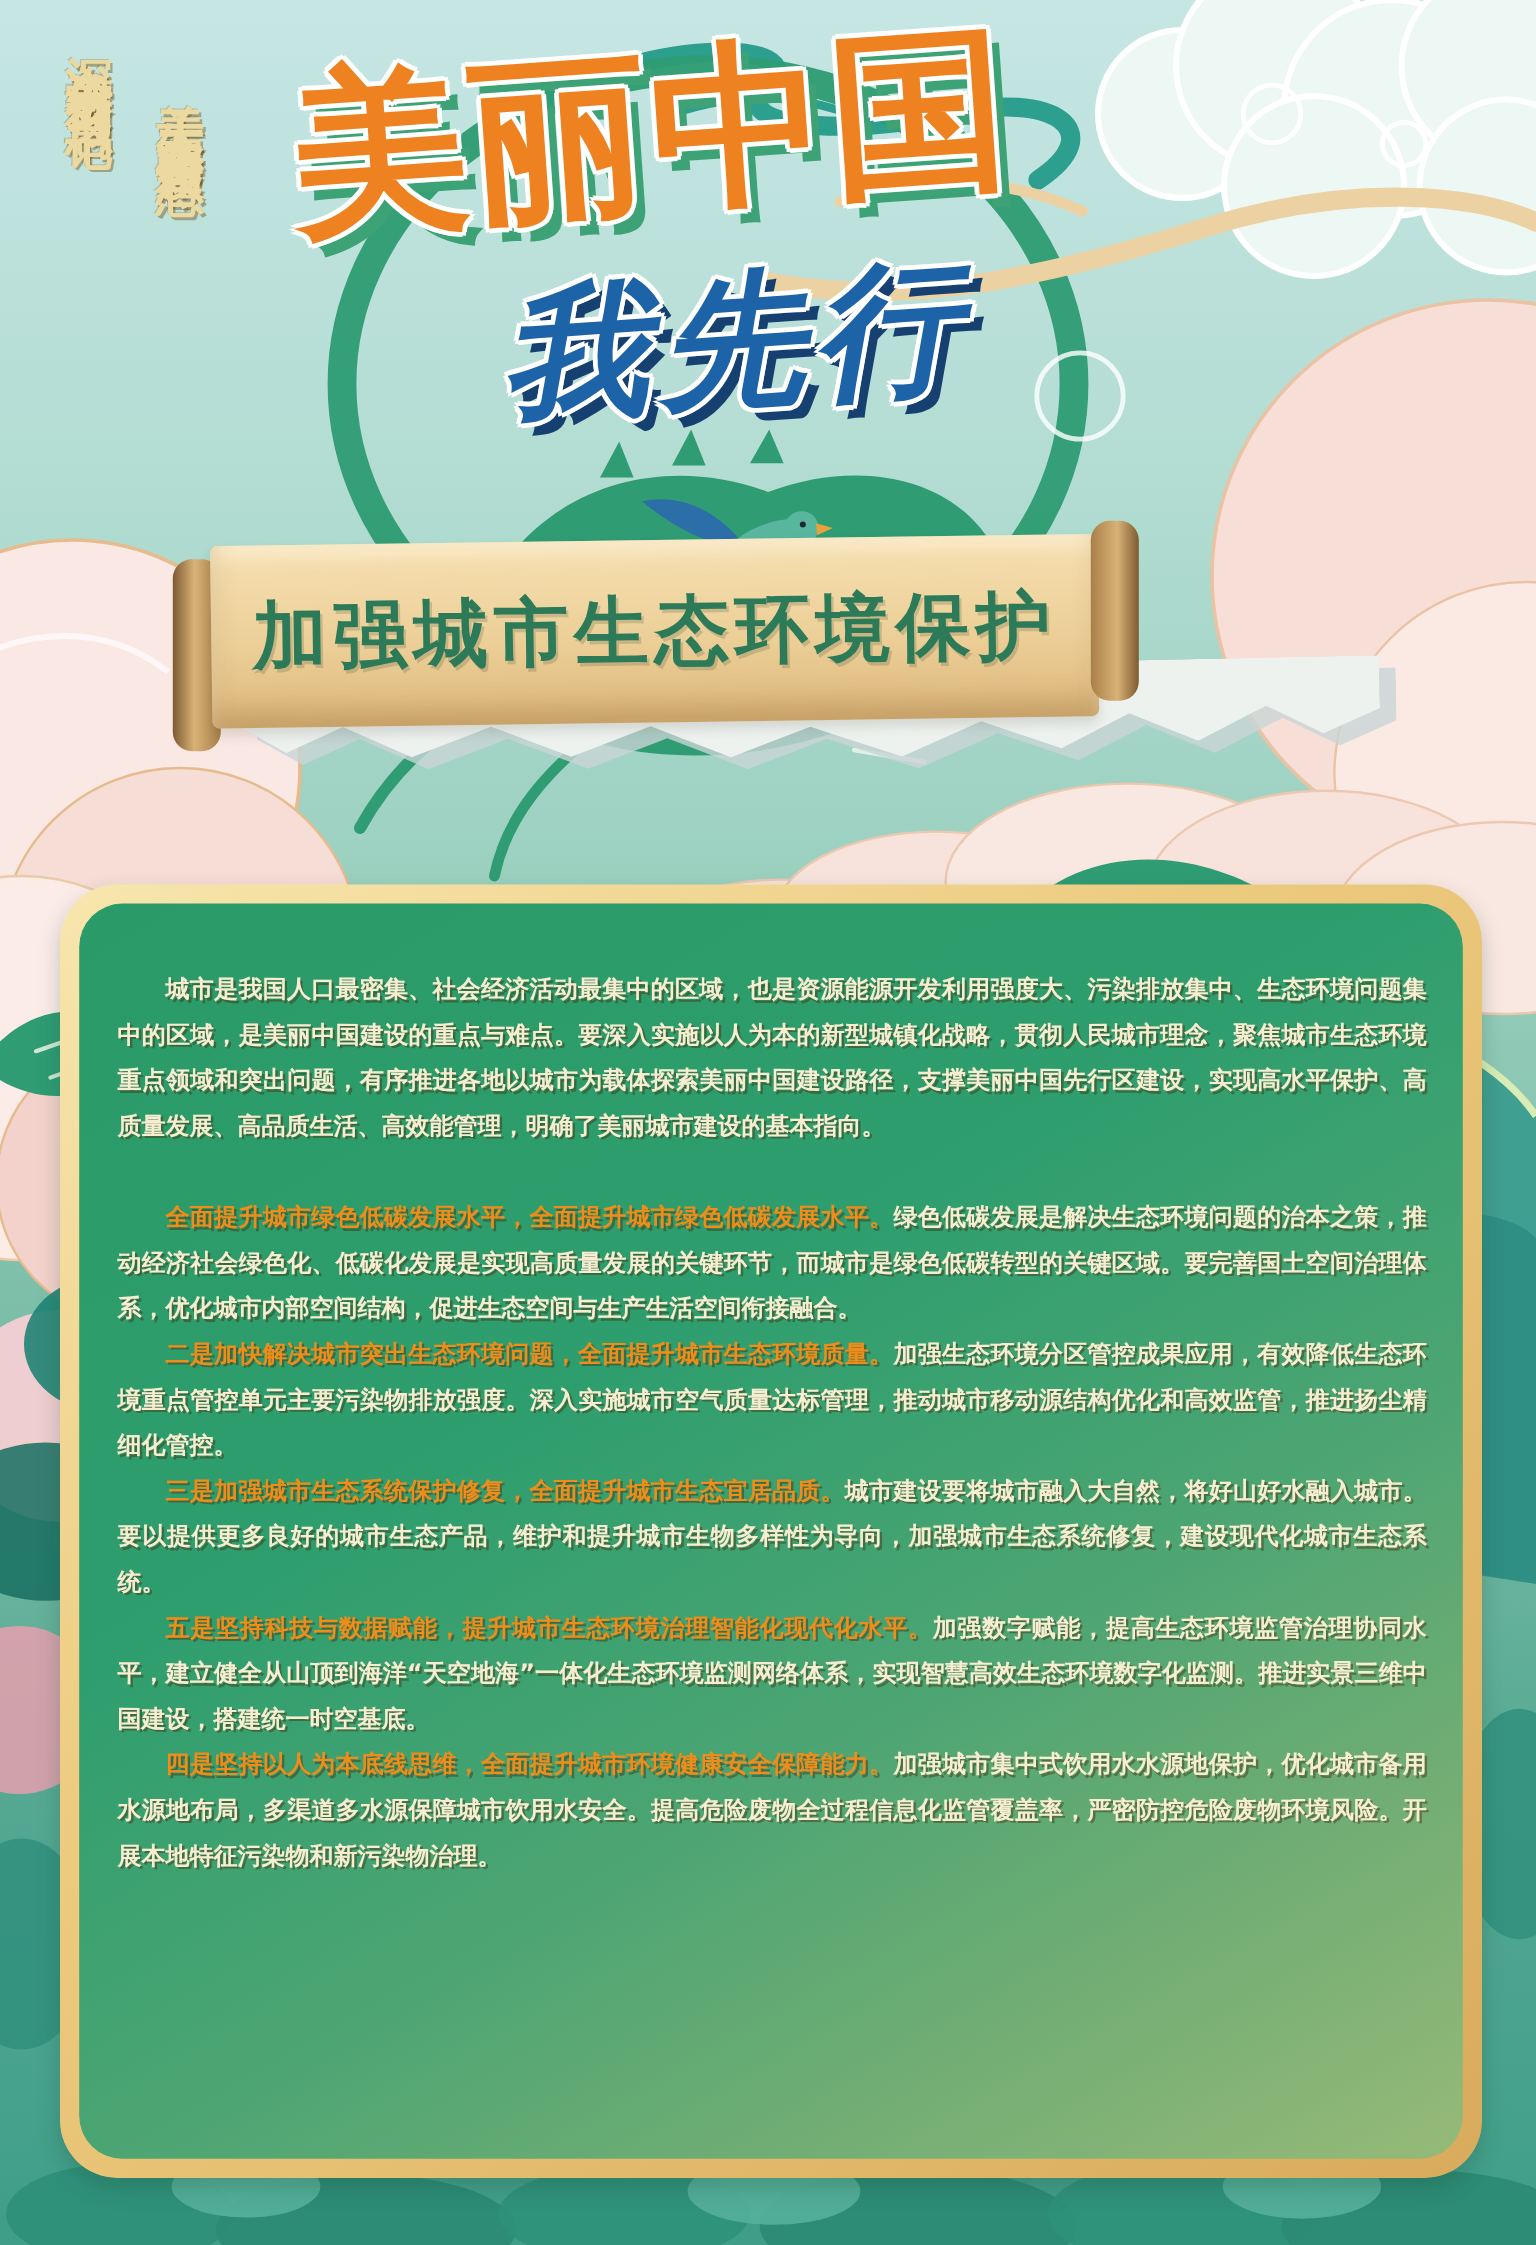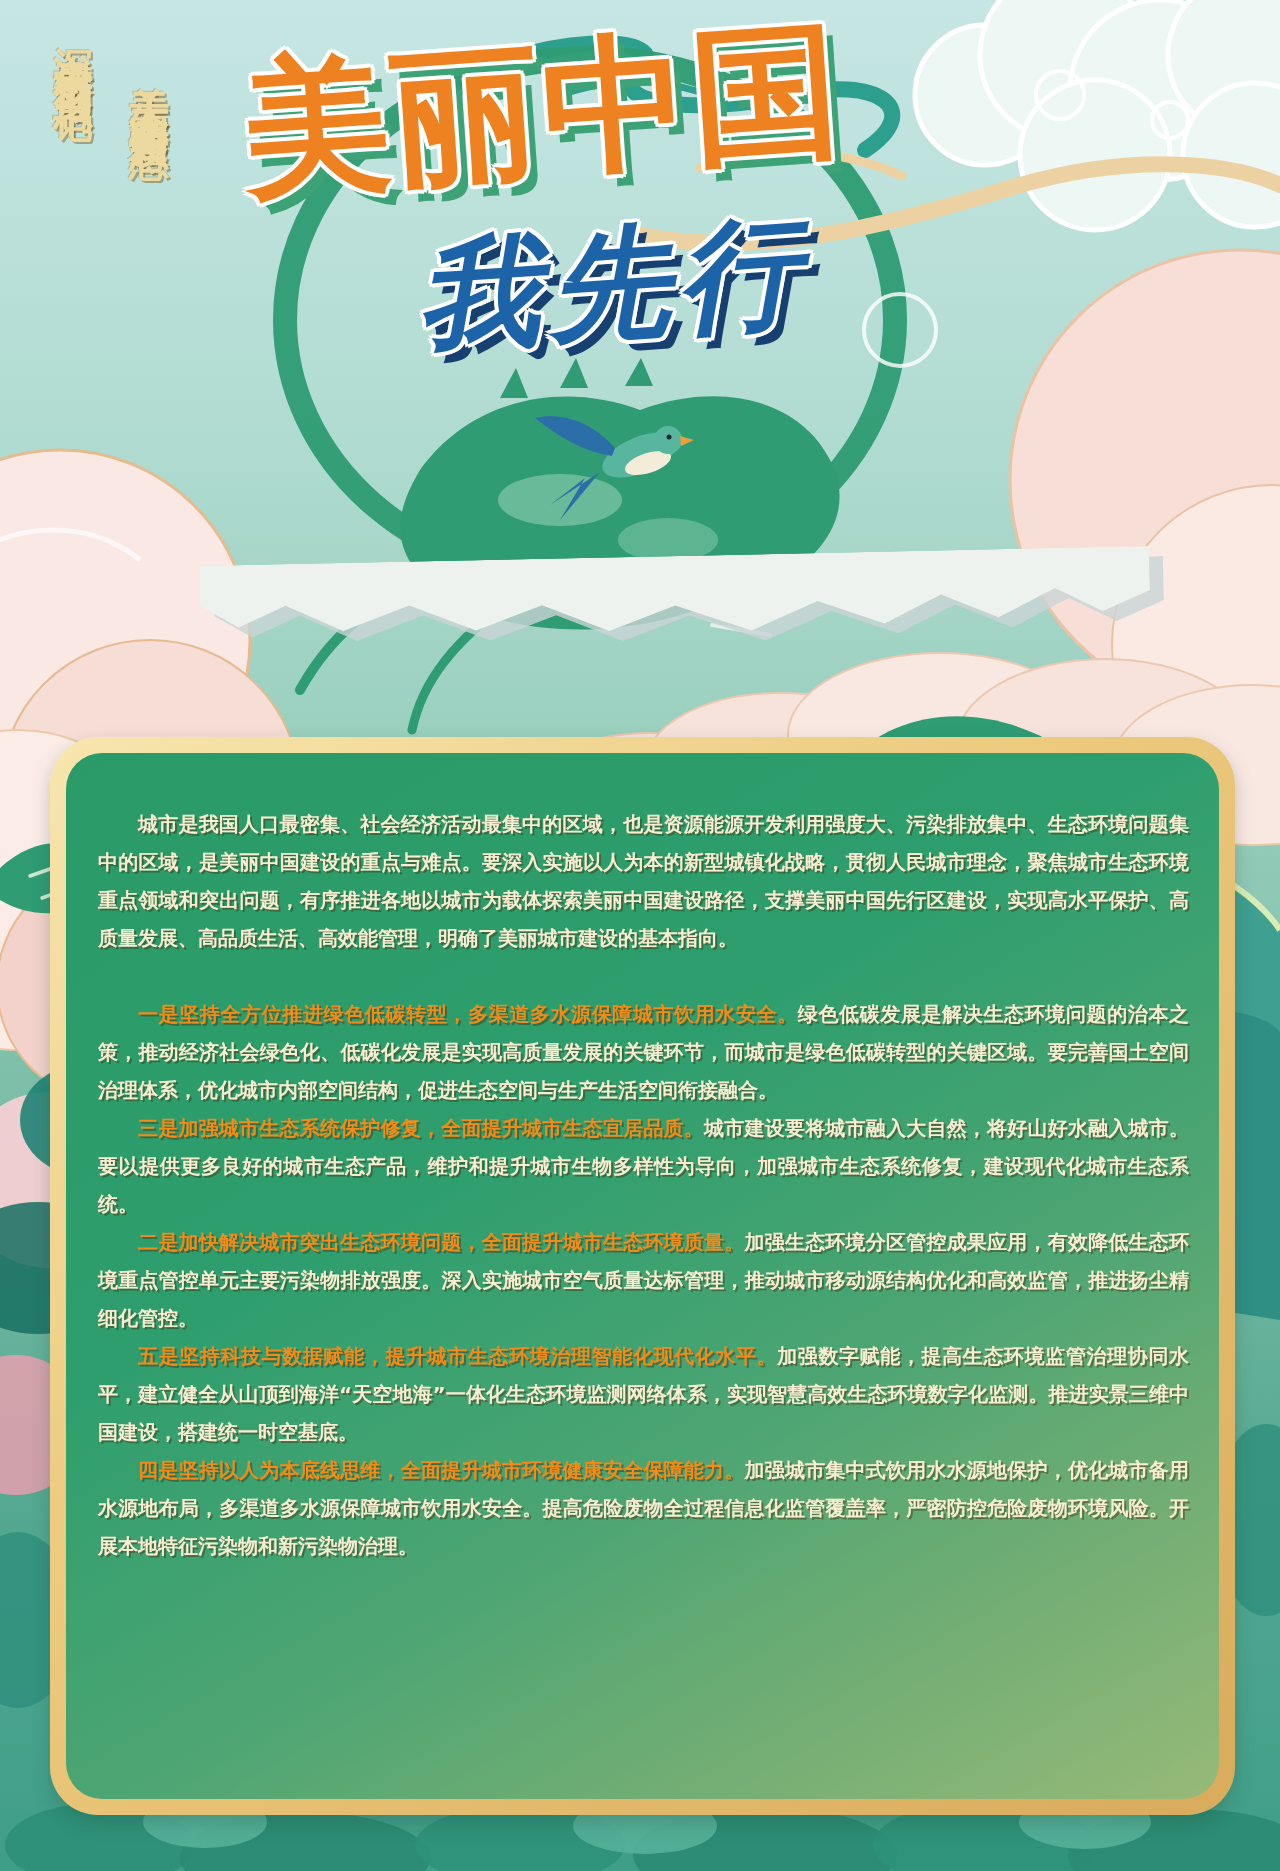--- a/index.html
+++ b/index.html
@@ -198,25 +198,32 @@
 
   <div class="abs slogan slogan-1">深入学习贯彻习总书记</div>
   <div class="abs slogan slogan-2">关于生态文明建设思想</div>
 
   <h1 class="abs title-main">美丽中国</h1>
   <h2 class="abs title-sub">我先行</h2>
 
   <div class="abs torn-strip gray"></div>
   <div class="abs torn-strip"></div>
 
+  <div class="abs banner">
+    <div class="banner-roll left"></div>
+    <div class="banner-body">
+      <span class="banner-title">加强城市生态环境保护</span>
+    </div>
+    <div class="banner-roll right"></div>
+  </div>
 
   <div class="abs frame">
     <div class="frame-inner">
       <p><span class="lead"></span><span>城市是我国人口最密集、社会经济活动最集中的区域，也是资源能源开发利用强度大、污染排放集中、生态环境问题集中的区域，是美丽中国建设的重点与难点。要深入实施以人为本的新型城镇化战略，贯彻人民城市理念，聚焦城市生态环境重点领域和突出问题，有序推进各地以城市为载体探索美丽中国建设路径，支撑美丽中国先行区建设，实现高水平保护、高质量发展、高品质生活、高效能管理，明确了美丽城市建设的基本指向。</span></p>
-      <p class="gap-md"><span class="lead">一是坚持全方位推进绿色低碳转型，多渠道多水源保障城市饮用水安全。</span><span>绿色低碳发展是解决生态环境问题的治本之策，推动经济社会绿色化、低碳化发展是实现高质量发展的关键环节，而城市是绿色低碳转型的关键区域。要完善国土空间治理体系，优化城市内部空间结构，促进生态空间与生产生活空间衔接融合。</span></p>
+      <p class="gap-md"><span class="lead">全面提升城市绿色低碳发展水平，全面提升城市绿色低碳发展水平。</span><span>绿色低碳发展是解决生态环境问题的治本之策，推动经济社会绿色化、低碳化发展是实现高质量发展的关键环节，而城市是绿色低碳转型的关键区域。要完善国土空间治理体系，优化城市内部空间结构，促进生态空间与生产生活空间衔接融合。</span></p>
+      <p><span class="lead">二是加快解决城市突出生态环境问题，全面提升城市生态环境质量。</span><span>加强生态环境分区管控成果应用，有效降低生态环境重点管控单元主要污染物排放强度。深入实施城市空气质量达标管理，推动城市移动源结构优化和高效监管，推进扬尘精细化管控。</span></p>
       <p><span class="lead">三是加强城市生态系统保护修复，全面提升城市生态宜居品质。</span><span>城市建设要将城市融入大自然，将好山好水融入城市。要以提供更多良好的城市生态产品，维护和提升城市生物多样性为导向，加强城市生态系统修复，建设现代化城市生态系统。</span></p>
-      <p><span class="lead">二是加快解决城市突出生态环境问题，全面提升城市生态环境质量。</span><span>加强生态环境分区管控成果应用，有效降低生态环境重点管控单元主要污染物排放强度。深入实施城市空气质量达标管理，推动城市移动源结构优化和高效监管，推进扬尘精细化管控。</span></p>
       <p><span class="lead">五是坚持科技与数据赋能，提升城市生态环境治理智能化现代化水平。</span><span>加强数字赋能，提高生态环境监管治理协同水平，建立健全从山顶到海洋“天空地海”一体化生态环境监测网络体系，实现智慧高效生态环境数字化监测。推进实景三维中国建设，搭建统一时空基底。</span></p>
       <p><span class="lead">四是坚持以人为本底线思维，全面提升城市环境健康安全保障能力。</span><span>加强城市集中式饮用水水源地保护，优化城市备用水源地布局，多渠道多水源保障城市饮用水安全。提高危险废物全过程信息化监管覆盖率，严密防控危险废物环境风险。开展本地特征污染物和新污染物治理。</span></p>
     </div>
   </div>
 
 </div>
 
 </body></html>

